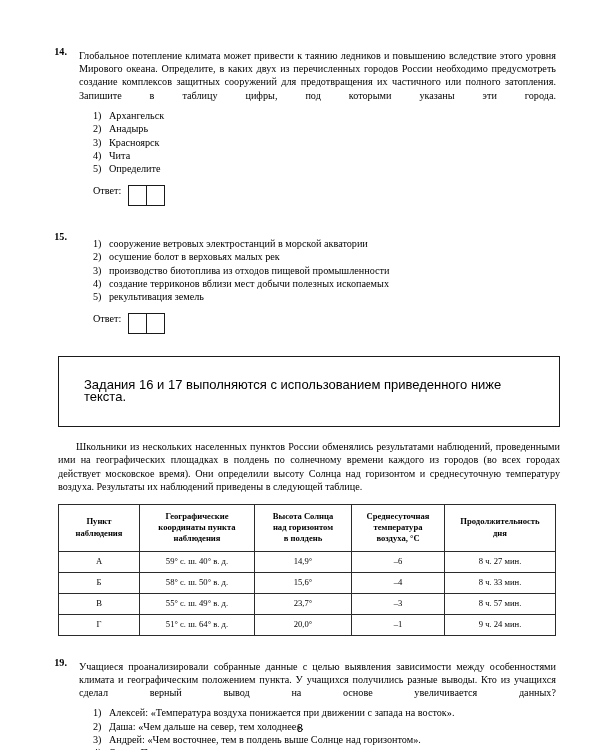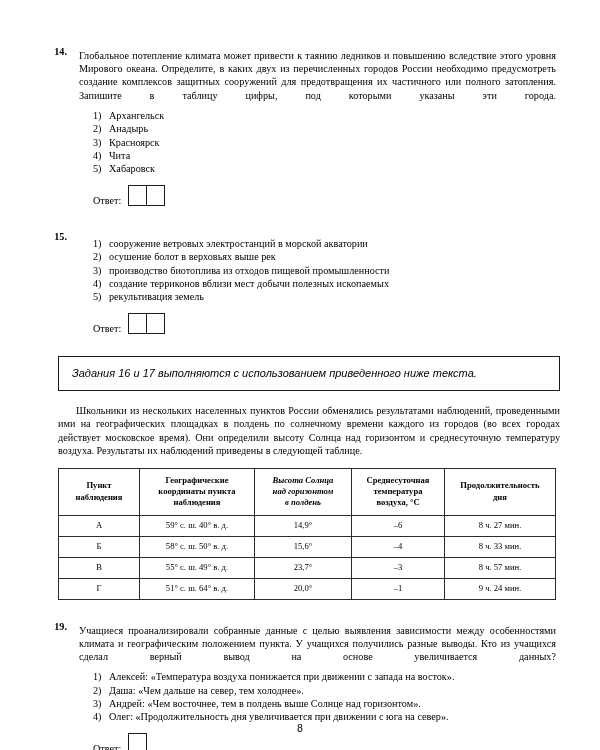--- a/index.html
+++ b/index.html
@@ -70,21 +70,21 @@
     flex: 0 0 auto;
     width: 16px;
   }
   .opt-label {
     flex: 1 1 auto;
   }
 
   
   .answer-row {
     display: flex;
-    align-items: flex-end;
+    align-items: flex-start;
     padding-left: 18px;
     margin-top: 9px;
   }
   .answer-caption {
     font-size: 10.2px;
     margin-right: 7px;
   }
   .answer-box {
     display: flex;
     border: 1.1px solid #1a1a1a;
@@ -102,24 +102,23 @@
   }
 
   
   .note-box {
     border: 1px solid #1a1a1a;
     margin: 22px 0 0 18px;
     padding: 6px 9px 7px 9px;
   }
   .note-text {
     font-family: "Liberation Sans", "DejaVu Sans", sans-serif;
-    font-style: italic;
-    font-size: 11px;
+    font-size: 13px;
     line-height: 12px;
-    margin: 4px;
+    margin: 16px;
   }
 
   
   .intro {
     margin: 13px 0 0 18px;
     font-size: 10.2px;
     line-height: 13.4px;
     text-align: justify;
     text-align-last: left;
     text-indent: 18px;
@@ -143,21 +142,21 @@
   }
   .data-table th {
     font-weight: bold;
     height: 42px;
   }
   .data-table td {
     height: 16px;
   }
   .col-point   { width: 76px; }
   .col-coords  { width: 110px; }
-  .col-sun     { width: 92px; font-style: italic; }
+  .col-sun     { width: 92px; }
   .col-temp    { width: 88px; }
   .col-day     { width: 106px; margin-left: 13px; }
 
   
   .page-footer {
     position: absolute;
     left: 0;
     right: 0;
     bottom: 16px;
     text-align: center;
@@ -189,21 +188,21 @@
         <li>
           <span class="opt-marker">3)</span>
           <span class="opt-label">Красноярск</span>
         </li>
         <li>
           <span class="opt-marker">4)</span>
           <span class="opt-label">Чита</span>
         </li>
         <li>
           <span class="opt-marker">5)</span>
-          <span class="opt-label">Хабаровск</span>
+          <span class="opt-label">Определите</span>
         </li>
       </ul>
       <div class="answer-row">
         <span class="answer-caption">Ответ:</span>
         <div class="answer-box">
           <div class="answer-cell"></div>
           <div class="answer-cell"></div>
         </div>
       </div>
     </div>
@@ -212,21 +211,21 @@
   <div class="task gap-15">
     <div class="task-num">15.</div>
     <div class="task-body">
       <ul class="options">
         <li>
           <span class="opt-marker">1)</span>
           <span class="opt-label">сооружение ветровых электростанций в морской акватории</span>
         </li>
         <li>
           <span class="opt-marker">2)</span>
-          <span class="opt-label">осушение болот в верховьях выше рек</span>
+          <span class="opt-label">осушение болот в верховьях малых рек</span>
         </li>
         <li>
           <span class="opt-marker">3)</span>
           <span class="opt-label">производство биотоплива из отходов пищевой промышленности</span>
         </li>
         <li>
           <span class="opt-marker">4)</span>
           <span class="opt-label">создание терриконов вблизи мест добычи полезных ископаемых</span>
         </li>
         <li>

